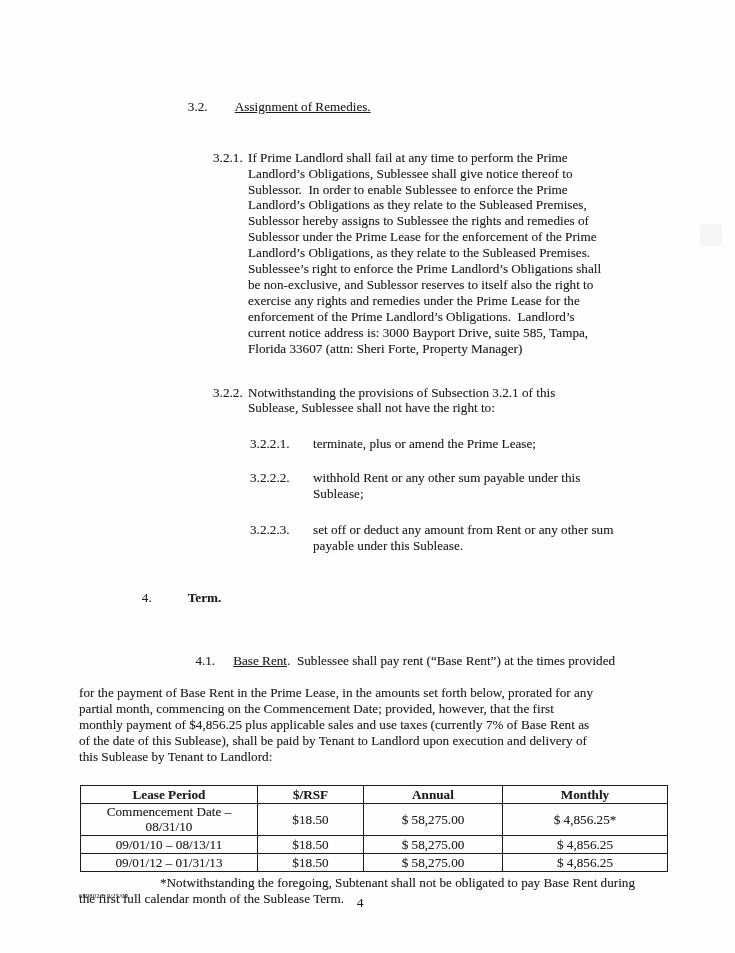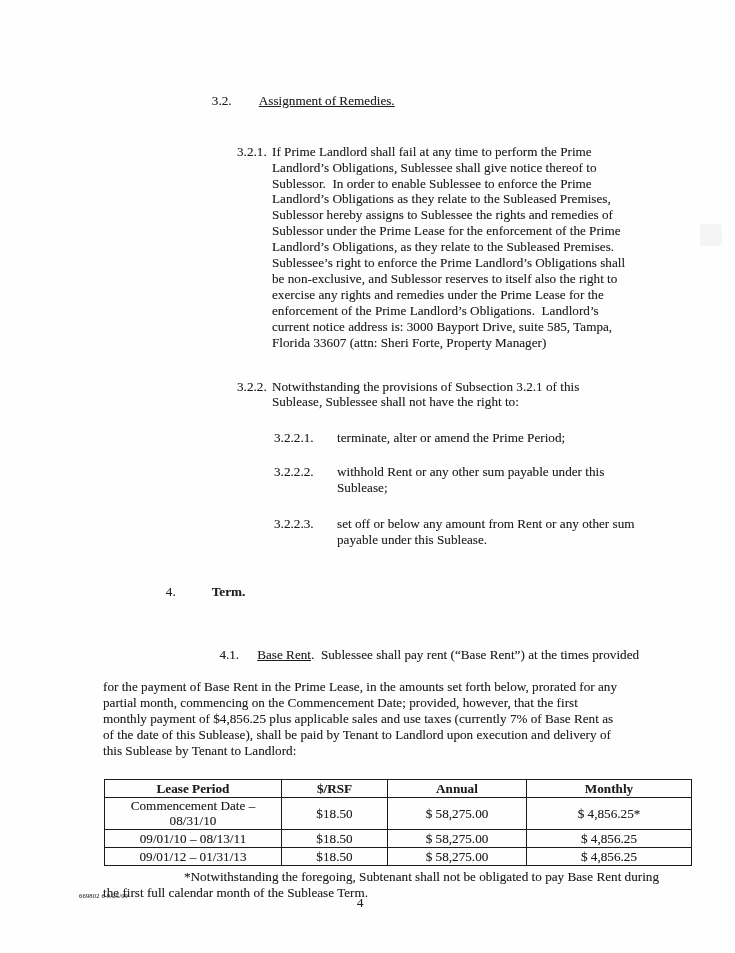--- a/index.html
+++ b/index.html
@@ -18,25 +18,24 @@
   }
   .page {
     position: relative;
     width: 735px;
     height: 953px;
     background: #fefefe;
   }
   .content {
     position: absolute;
     left: 79px;
-    top: 77px;
+    top: 83px;
     width: 590px;
     font-size: 13.2px;
     line-height: 15.9px;
-    margin-left: 24px;
   }
 
   
   .h32 { margin-left: 89px; white-space: pre; }
   .h32 .num { display: inline-block; width: 47px; }
   .u { text-decoration: underline; }
 
   
   .item { display: flex; align-items: flex-start; }
   .item .inum { flex: 0 0 auto; white-space: pre; }
@@ -151,32 +150,32 @@
     </div>
 
     <div class="item lvl3 mt-322">
       <span class="inum">3.2.2.</span>
       <div class="itext">Notwithstanding the provisions of Subsection 3.2.1 of this
 Sublease, Sublessee shall not have the right to:</div>
     </div>
 
     <div class="item lvl4 mt-3221">
       <span class="inum">3.2.2.1.</span>
-      <div class="itext">terminate, alter or amend the Prime Period;</div>
+      <div class="itext">terminate, plus or amend the Prime Lease;</div>
     </div>
 
     <div class="item lvl4 mt-3222">
       <span class="inum">3.2.2.2.</span>
       <div class="itext">withhold Rent or any other sum payable under this
 Sublease;</div>
     </div>
 
     <div class="item lvl4 mt-3223">
       <span class="inum">3.2.2.3.</span>
-      <div class="itext">set off or below any amount from Rent or any other sum
+      <div class="itext">set off or deduct any amount from Rent or any other sum
 payable under this Sublease.</div>
     </div>
 
     <div class="sec4">
       <span class="num">4.</span><span class="hd">Term.</span>
     </div>
 
     <div class="para41">
       <div class="first">
         <span class="p41num">4.1.</span><span class="u">Base Rent</span><span>.  Sublessee shall pay rent (“Base Rent”) at the times provided</span>

